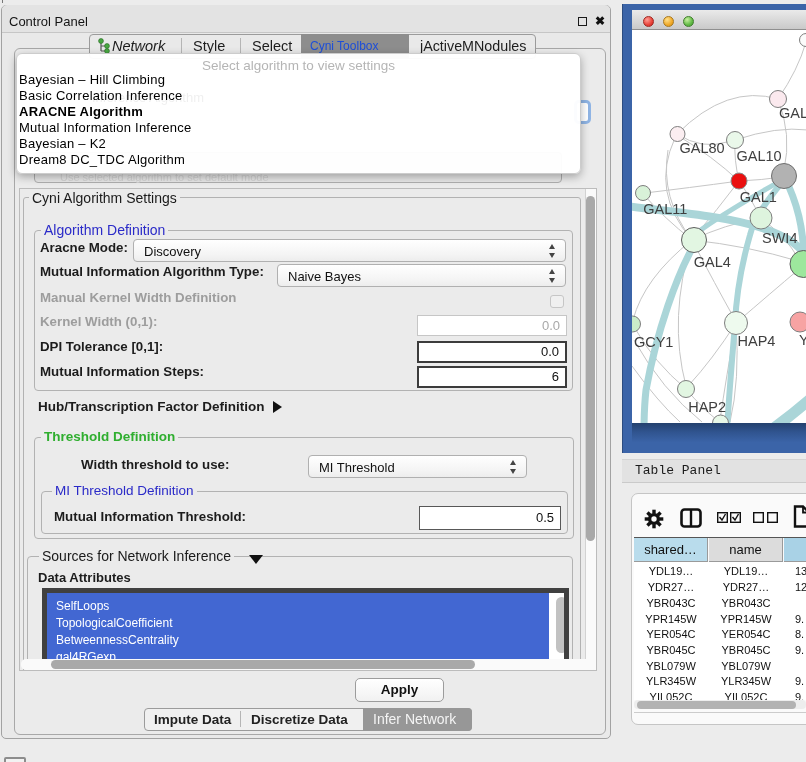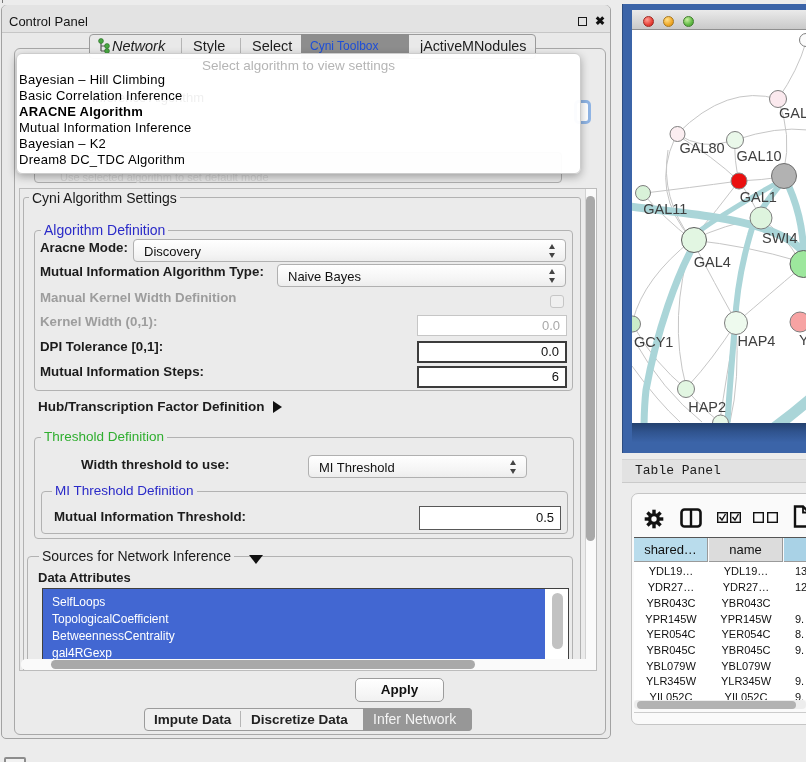--- a/index.html
+++ b/index.html
@@ -79,38 +79,38 @@
   <div class="field" style="left:397px;top:126px;width:150px;height:21px;border:1px solid #c6c6c6;color:#a8a8a8;line-height:19px;">0.0</div>
   <div class="lbl" style="left:20px;top:150px;">DPI Tolerance [0,1]:</div>
   <div class="field" style="left:397px;top:152px;width:150px;height:22px;border:2px solid #3c3c3c;line-height:18px;">0.0</div>
   <div class="lbl" style="left:20px;top:175px;">Mutual Information Steps:</div>
   <div class="field" style="left:397px;top:177px;width:150px;height:22px;border:2px solid #3c3c3c;line-height:18px;">6</div>
 
   <div class="lbl" style="left:18px;top:210px;font-size:13.5px;">Hub/Transcription Factor Definition</div>
   <div class="abs" style="left:253px;top:212px;width:0;height:0;border-top:6px solid transparent;border-bottom:6px solid transparent;border-left:9px solid #111;"></div>
 
   <div class="frame" style="left:14px;top:248px;width:540px;height:102px;"></div>
-  <div class="ftitle" style="left:21px;top:240px;font-size:13.5px;color:#2fae2f;">Threshold Definition</div>
+  <div class="ftitle" style="left:21px;top:240px;font-size:13.5px;color:#2fae2f;font-weight:bold;">Threshold Definition</div>
   <div class="lbl" style="left:61px;top:268px;">Width threshold to use:</div>
   <div class="combo" style="left:288px;top:266px;width:219px;height:23px;">
       <span class="ct">MI Threshold</span>
       <span class="spin"></span>
     </div>
 
   <div class="frame" style="left:21px;top:302px;width:527px;height:43px;"></div>
   <div class="ftitle" style="left:32px;top:294px;font-size:13.5px;color:#2a2ac8;">MI Threshold Definition</div>
   <div class="lbl" style="left:34px;top:320px;">Mutual Information Threshold:</div>
   <div class="field" style="left:399px;top:317px;width:142px;height:24px;border:1.5px solid #585858;line-height:21px;">0.5</div>
 
   <div class="frame" style="left:7px;top:367px;width:546px;height:130px;"></div>
   <div class="ftitle" style="left:19px;top:359px;font-size:14px;color:#1a1a1a;">Sources for Network Inference</div>
   <div class="abs" style="left:229px;top:366px;width:0;height:0;border-left:7.5px solid transparent;border-right:7.5px solid transparent;border-top:9px solid #111;"></div>
   <div class="lbl" style="left:18px;top:381px;font-size:13px;">Data Attributes</div>
 
-  <div class="abs" style="left:22px;top:399px;width:527px;height:88px;background:#fff;border:1px solid #404040;overflow:hidden;">
+  <div class="abs" style="left:22px;top:399px;width:527px;height:88px;background:#fff;border:5px solid #404040;overflow:hidden;">
     <div style="position:absolute;left:0;top:0;width:502px;height:70px;background:#4267d2;"></div>
     <div style="position:absolute;left:9px;top:5px;font-size:12px;color:#fff;line-height:17px;white-space:nowrap;">SelfLoops<br>TopologicalCoefficient<br>BetweennessCentrality<br>gal4RGexp</div>
     <div style="position:absolute;left:509px;top:4px;width:11px;height:56px;background:#c2c2c2;border-radius:6px;"></div>
   </div>
 </div>
 
 <div class="abs" style="left:585px;top:189px;width:11px;height:481px;background:#fafafa;border-left:1px solid #d2d2d2;"></div>
 <div class="abs" style="left:586px;top:196px;width:9px;height:345px;background:#a9a9a9;border-radius:5px;"></div>
 
 <div class="abs" style="left:21px;top:659px;width:575px;height:11px;background:#fafafa;border-radius:5px;"></div>

